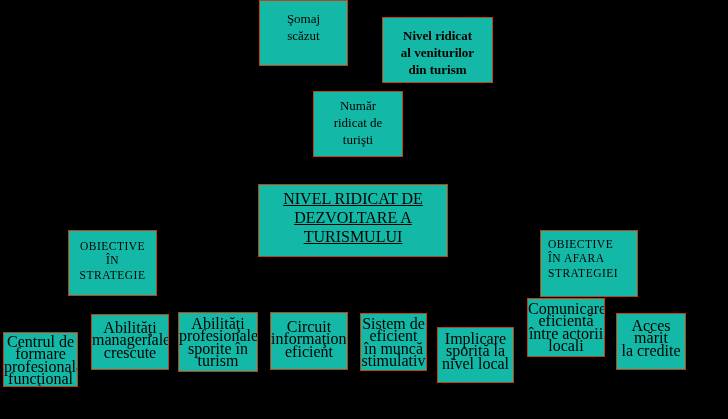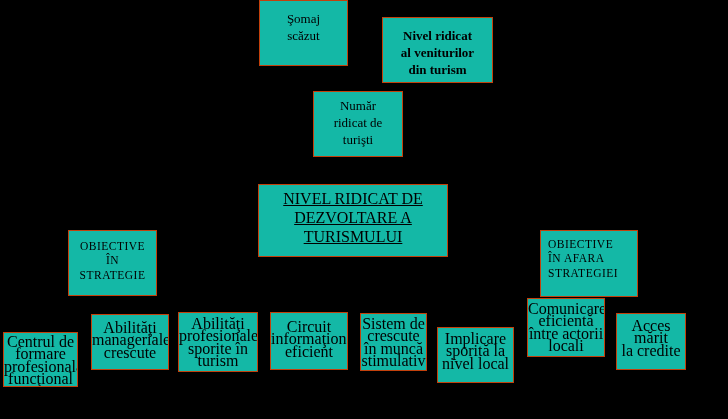--- a/index.html
+++ b/index.html
@@ -87,21 +87,21 @@
   <div id="b-prof" class="box f-xs">Abilităţi
 profesionale
 sporite în
 turism</div>
 
   <div id="b-circuit" class="box f-xs">Circuit
 informaţional
 eficient</div>
 
   <div id="b-sistem" class="box f-xs">Sistem de
-crescute
+eficient
 în muncă
 stimulativ</div>
 
   <div id="b-implicare" class="box f-xs">Implicare
 sporită la
 nivel local</div>
 
   <div id="b-comunicare" class="box f-xs">Comunicare
 eficientă
 între actorii

